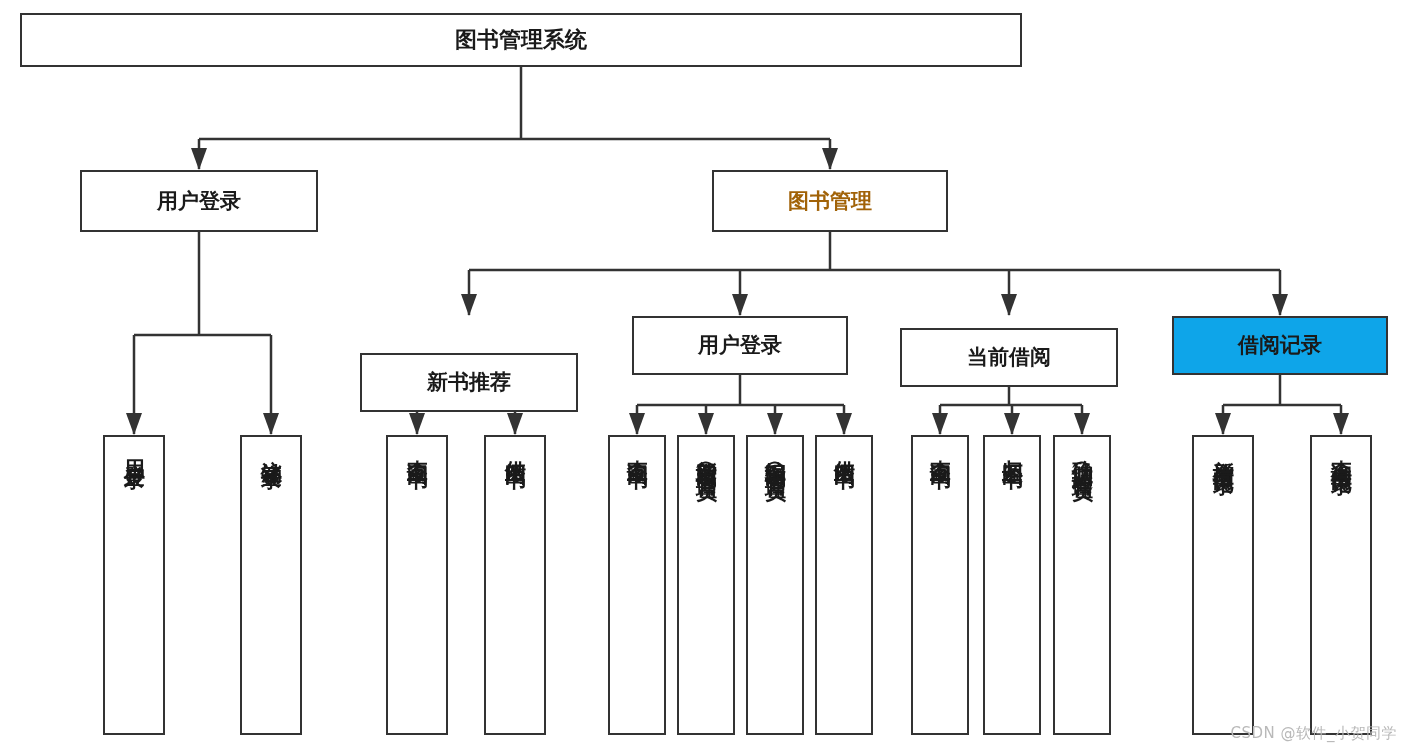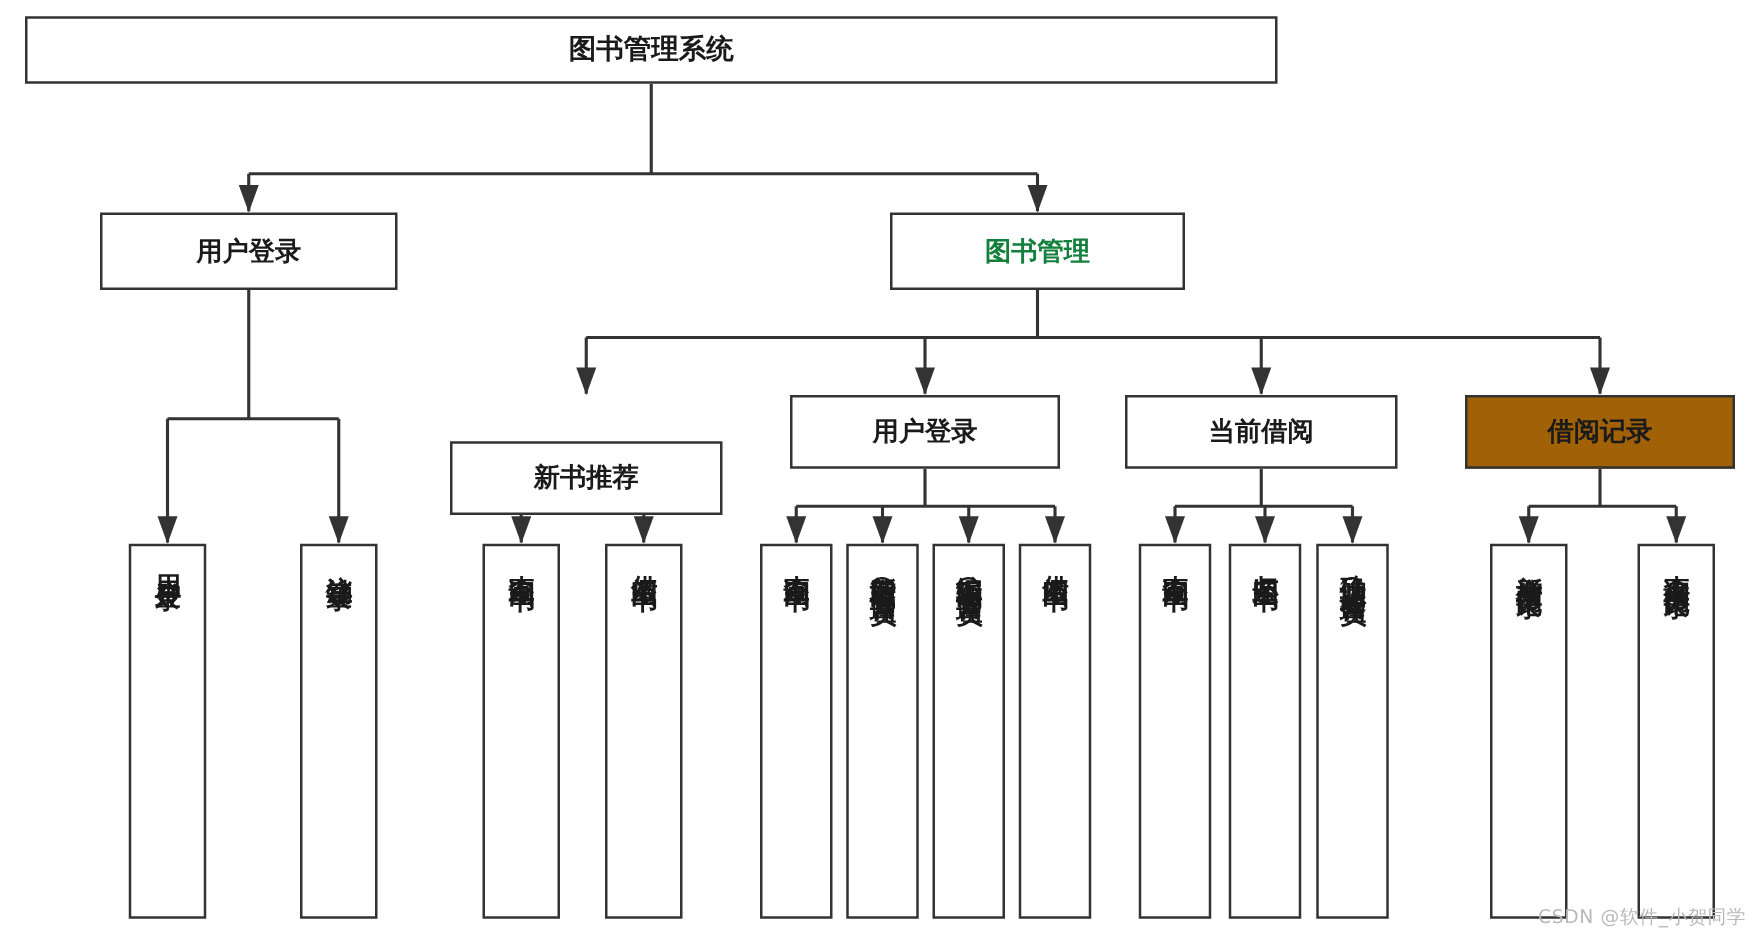--- a/index.html
+++ b/index.html
@@ -129,33 +129,33 @@
       <polygon points="1333,413 1349,413 1341,435" fill="#333333"></polygon>
     </svg>
 
   <div id="nodes">
       <div class="node horiz root" style="left: 20px; top: 13px; width: 1002px; height: 54px; border-color: rgb(51, 51, 51); background: rgb(255, 255, 255); color: rgb(26, 26, 26);">
         <span class="label">图书管理系统</span>
       </div>
       <div class="node horiz" style="left: 80px; top: 170px; width: 238px; height: 62px; border-color: rgb(51, 51, 51); background: rgb(255, 255, 255); color: rgb(26, 26, 26);">
         <span class="label">用户登录</span>
       </div>
-      <div class="node horiz" style="left: 712px; top: 170px; width: 236px; height: 62px; border-color: rgb(51, 51, 51); background: rgb(255, 255, 255); color: #15803d;">
+      <div class="node horiz" style="left: 712px; top: 170px; width: 236px; height: 62px; border-color: rgb(51, 51, 51); background: rgb(255, 255, 255); color: #a16207;">
         <span class="label">图书管理</span>
       </div>
       <div class="node horiz" style="left: 360px; top: 316px; width: 218px; height: 59px; border-color: rgb(51, 51, 51); background: rgb(255, 255, 255); color: rgb(26, 26, 26); margin-top: 37px;">
         <span class="label">新书推荐</span>
       </div>
       <div class="node horiz" style="left: 632px; top: 316px; width: 216px; height: 59px; border-color: rgb(51, 51, 51); background: rgb(255, 255, 255); color: rgb(26, 26, 26);">
         <span class="label">用户登录</span>
       </div>
-      <div class="node horiz" style="left: 900px; top: 316px; width: 218px; height: 59px; border-color: rgb(51, 51, 51); background: rgb(255, 255, 255); color: rgb(26, 26, 26);">
+      <div class="node horiz" style="left: 900px; top: 328px; width: 218px; height: 59px; border-color: rgb(51, 51, 51); background: rgb(255, 255, 255); color: rgb(26, 26, 26);">
         <span class="label">当前借阅</span>
       </div>
-      <div class="node horiz" style="left: 1172px; top: 316px; width: 216px; height: 59px; border-color: rgb(51, 51, 51); background: #a16207; color: rgb(26, 26, 26);">
+      <div class="node horiz" style="left: 1172px; top: 316px; width: 216px; height: 59px; border-color: rgb(51, 51, 51); background: #0ea5e9; color: rgb(26, 26, 26);">
         <span class="label">借阅记录</span>
       </div>
       <div class="node vert" style="left: 103px; top: 435px; width: 62px; height: 300px; border-color: rgb(51, 51, 51); background: rgb(255, 255, 255); color: rgb(26, 26, 26);">
         <span class="label">用户登录</span>
       </div>
       <div class="node vert" style="left: 240px; top: 435px; width: 62px; height: 300px; border-color: rgb(51, 51, 51); background: rgb(255, 255, 255); color: rgb(26, 26, 26);">
         <span class="label">注销登录</span>
       </div>
       <div class="node vert" style="left: 386px; top: 435px; width: 62px; height: 300px; border-color: rgb(51, 51, 51); background: rgb(255, 255, 255); color: rgb(26, 26, 26);">
         <span class="label">查询图书</span>

